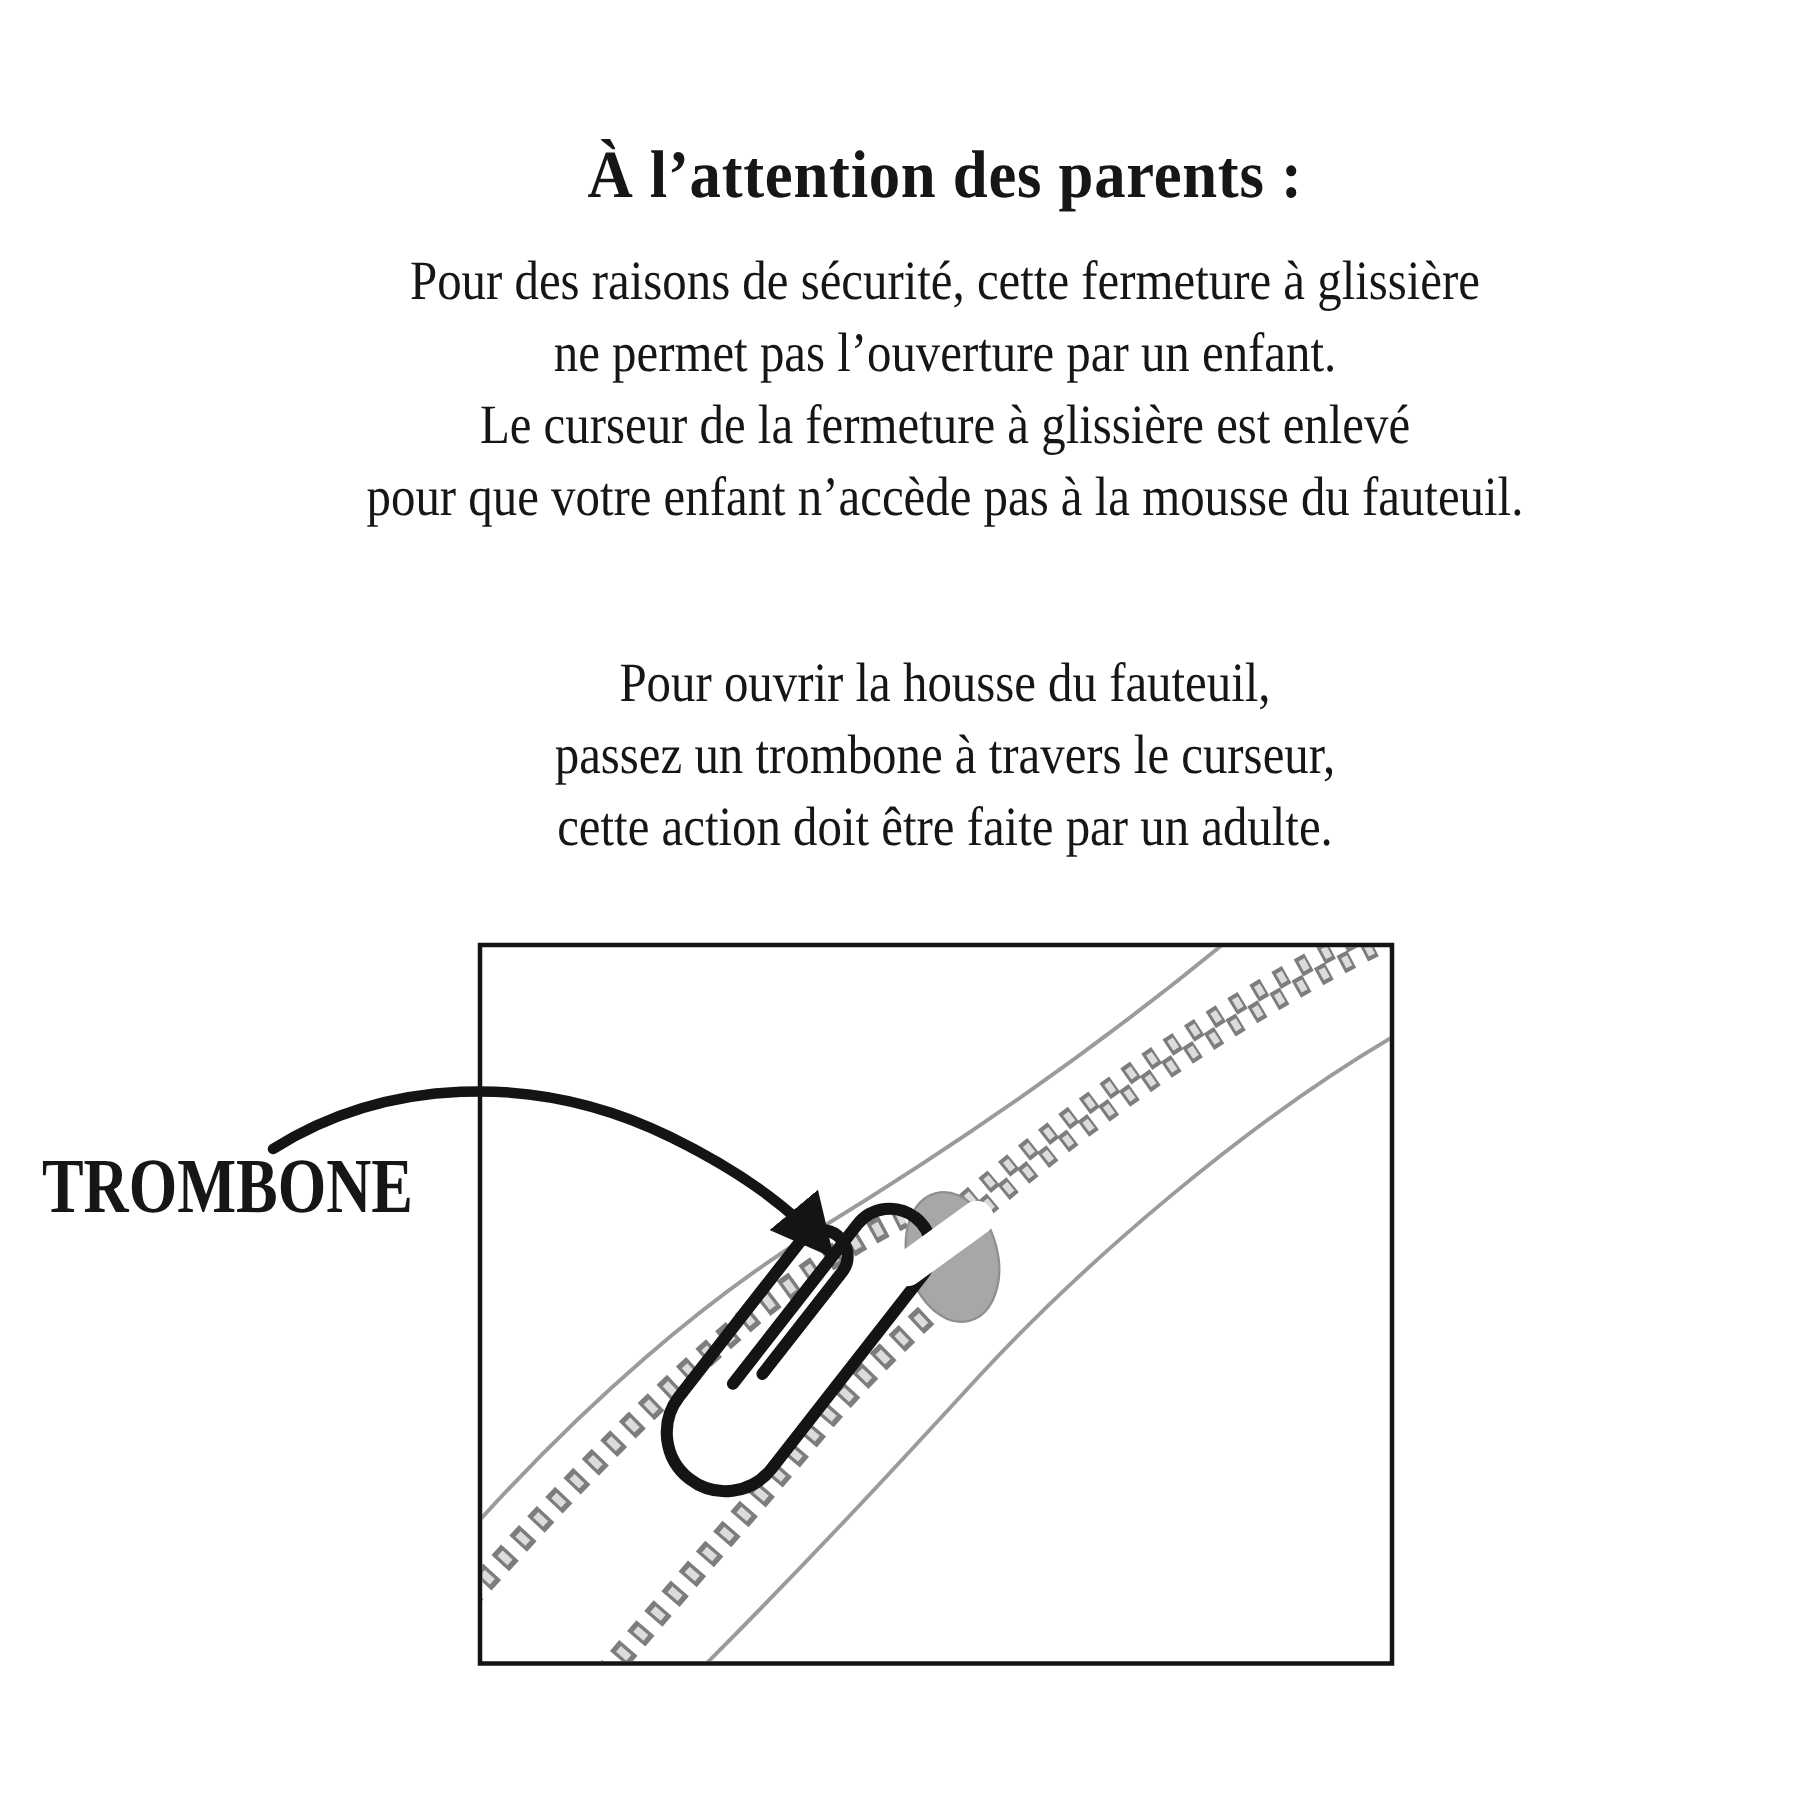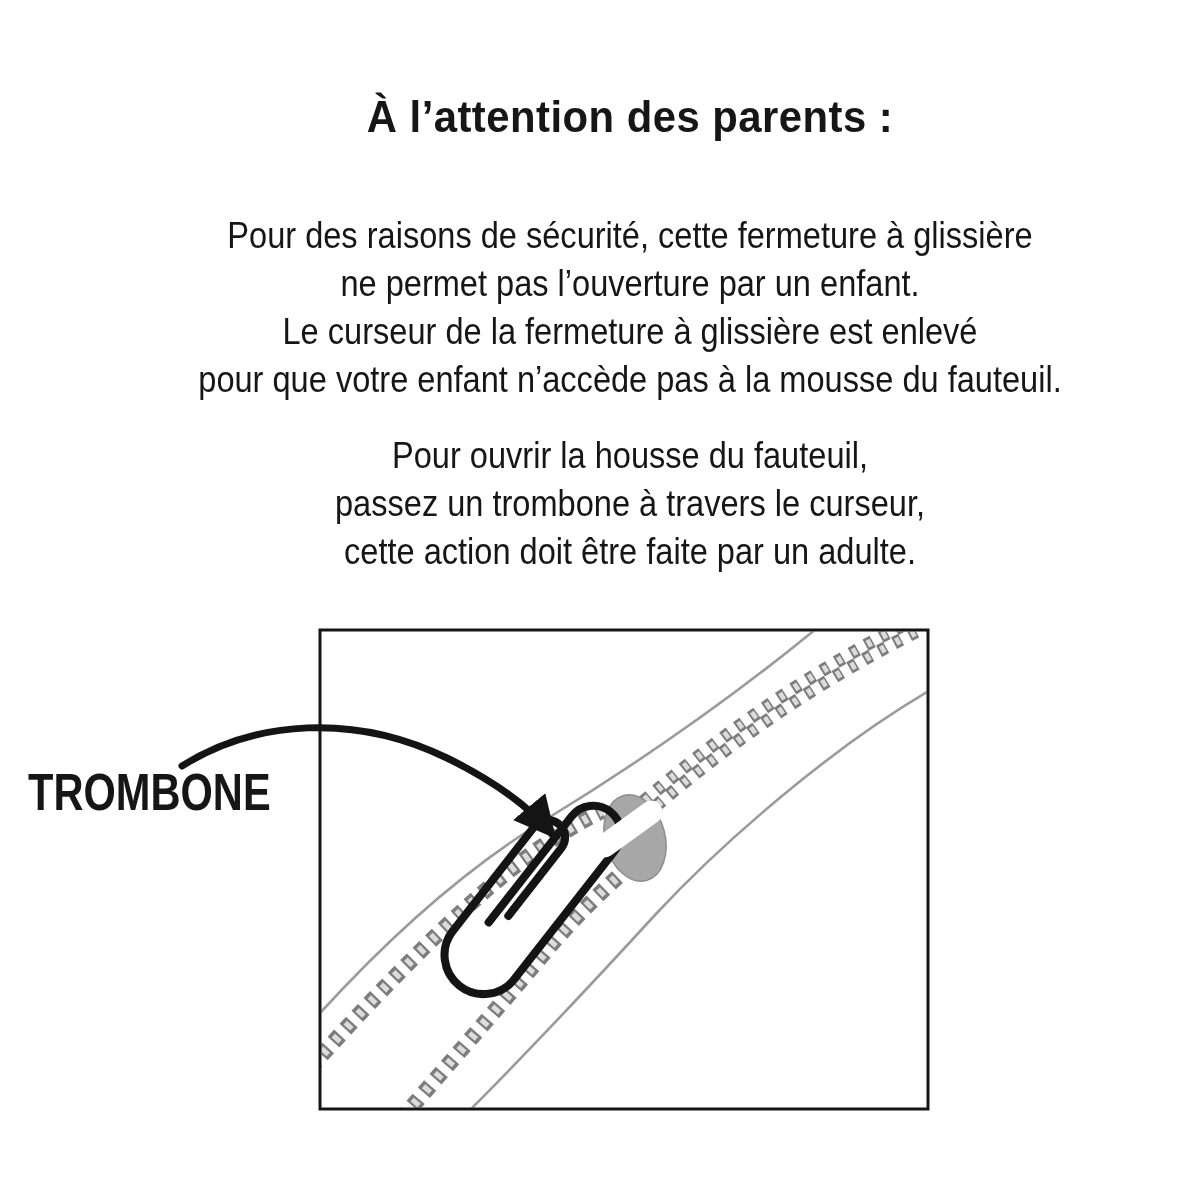--- a/index.html
+++ b/index.html
@@ -1,30 +1,30 @@
 <!DOCTYPE html>
 <html style="--c-ink: #161616; --c-tape-line: #9b9b9b; --c-tooth-dark: #7d7d7d; --c-tooth-light: #dcdcdc; --c-slider-gray: #a7a7a7;"><head>
 <meta charset="utf-8">
 <style>
   html, body { margin:0; padding:0; background:#ffffff; }
   .page {
     position:relative; width:1200px; height:1200px; background:#fff;
-    font-family:Liberation Sans, sans-serif;
+    font-family:Liberation Serif, serif;
     color:var(--c-ink,#161616); overflow:hidden;
   }
   .textcol { position:absolute; left:60px; top:0; width:1140px; }
   .title {
     position:absolute; top:64px; width:100%; text-align:center;
     font-size:45px; line-height:45px; font-weight:700; letter-spacing:.5px;
     transform:scaleX(.93); white-space:nowrap;
   }
   .para { position:absolute; width:100%; text-align:center;
     font-size:37px; line-height:48px; font-weight:400; }
   .para .line { transform:scaleX(.88); transform-origin:50% 50%; white-space:nowrap; }
-  .p1 { top:164px;margin-top:48px; }
+  .p1 { top:164px; }
   .p2 { top:432px; }
   .trombone {
     position:absolute; left:28px; top:766px;
     font-size:52px; line-height:52px; font-weight:700;
     transform:scaleX(.8); transform-origin:0 50%; white-space:nowrap;
   }
   svg.diagram { position:absolute; left:0; top:0; width:1200px; height:1200px; }
   .frame { fill:none; stroke:#141414; stroke-width:3; }
   .tape  { fill:none; stroke:var(--c-tape-line,#9b9b9b); stroke-width:2.6; }
   .tooth-outer { fill:none; stroke:var(--c-tooth-dark,#7d7d7d); }

